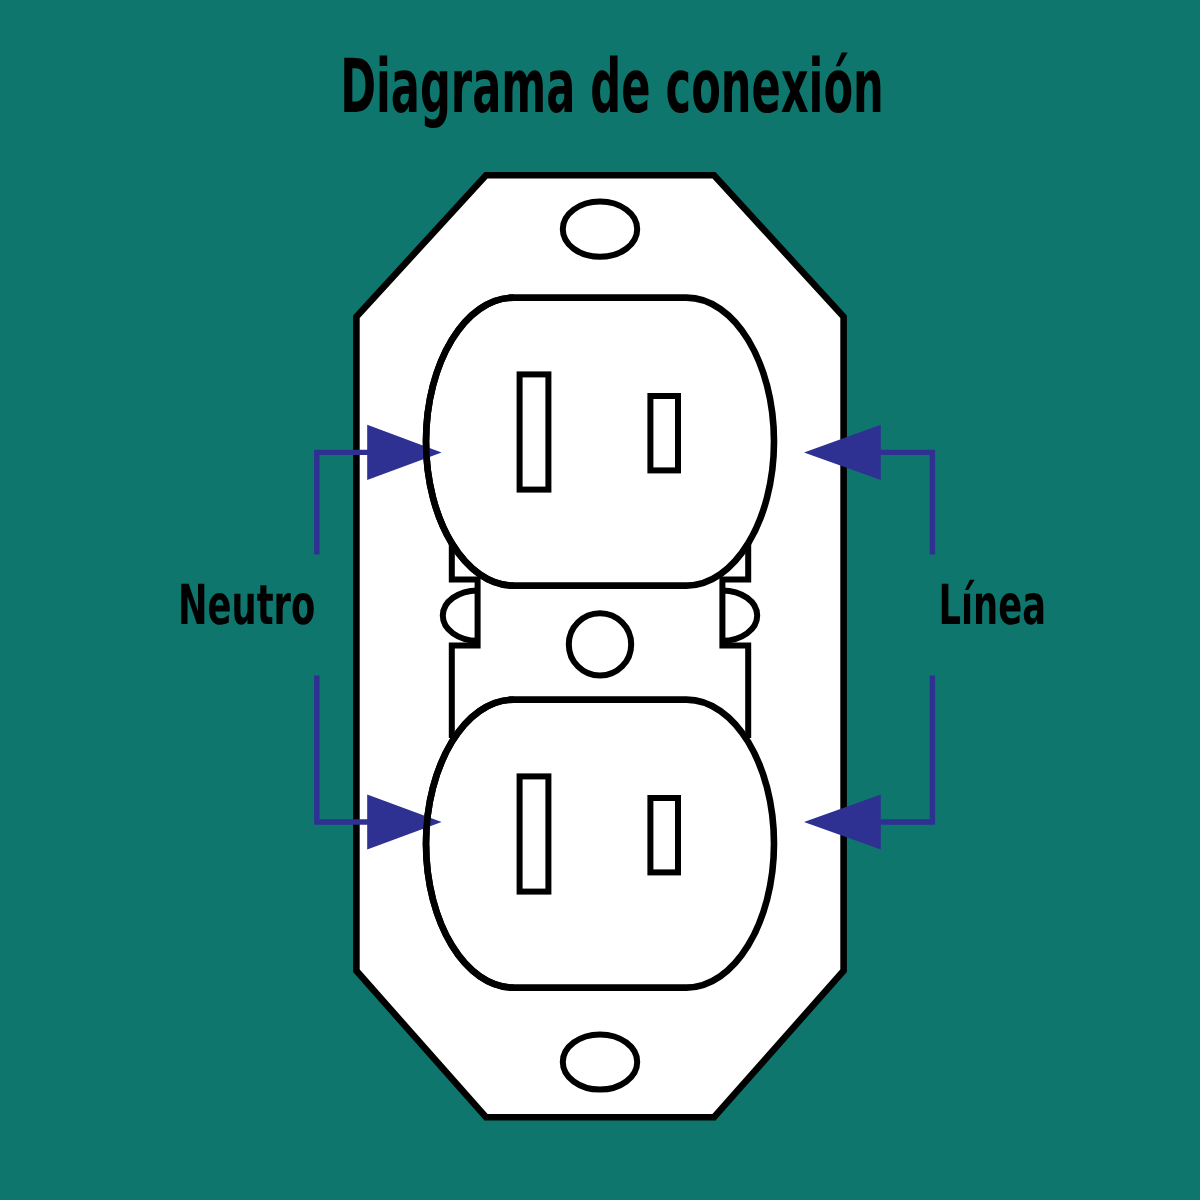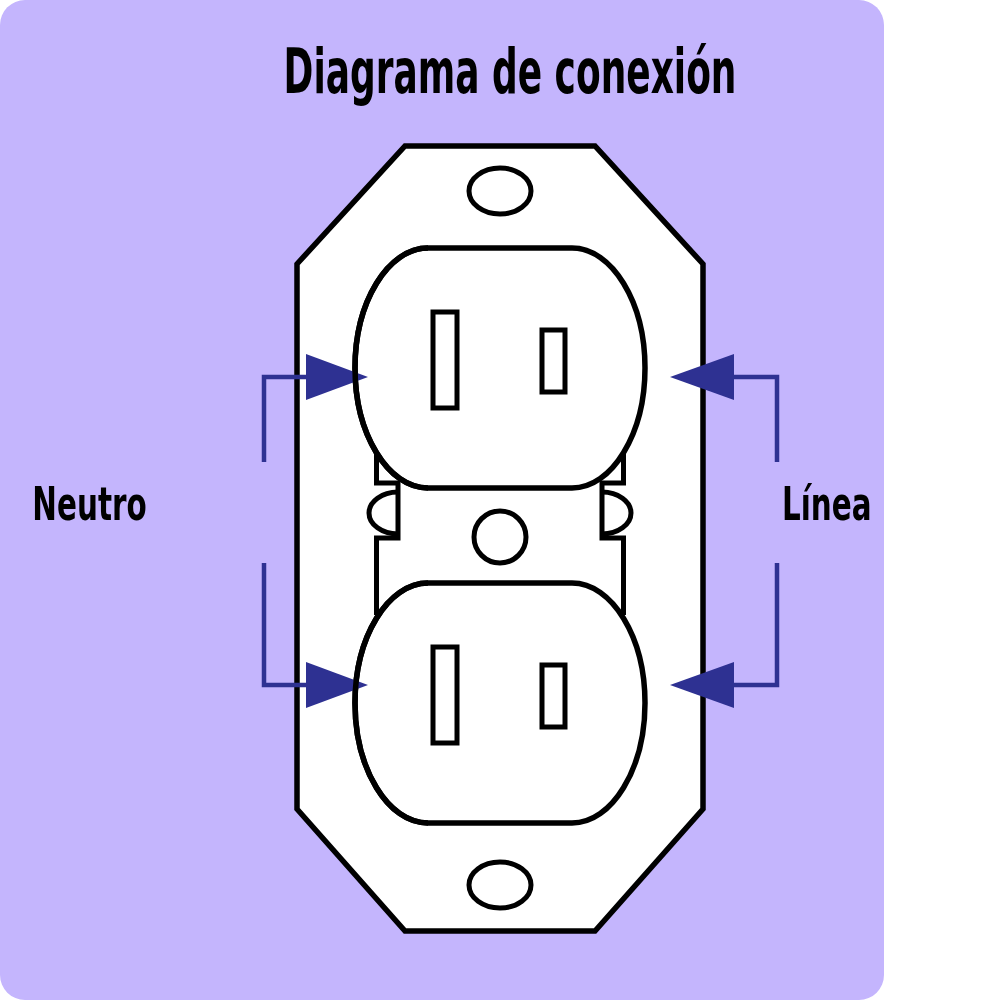--- a/index.html
+++ b/index.html
@@ -6,24 +6,23 @@
     margin: 0;
     padding: 0;
     width: 1000px;
     height: 1000px;
     background: #ffffff;
     font-family: "DejaVu Sans", sans-serif;
     overflow: hidden;
   }
   .stage {
     position: relative;
-    width: 884px;
+    width: 1000px;
     height: 1000px;
-    background: #c4b5fd;
-    border-radius: 25px;
+    background: #0f766e;
   }
   svg.drawing {
     position: absolute;
     left: 0;
     top: 0;
     width: 1000px;
     height: 1000px;
   }
   
   .ink {

